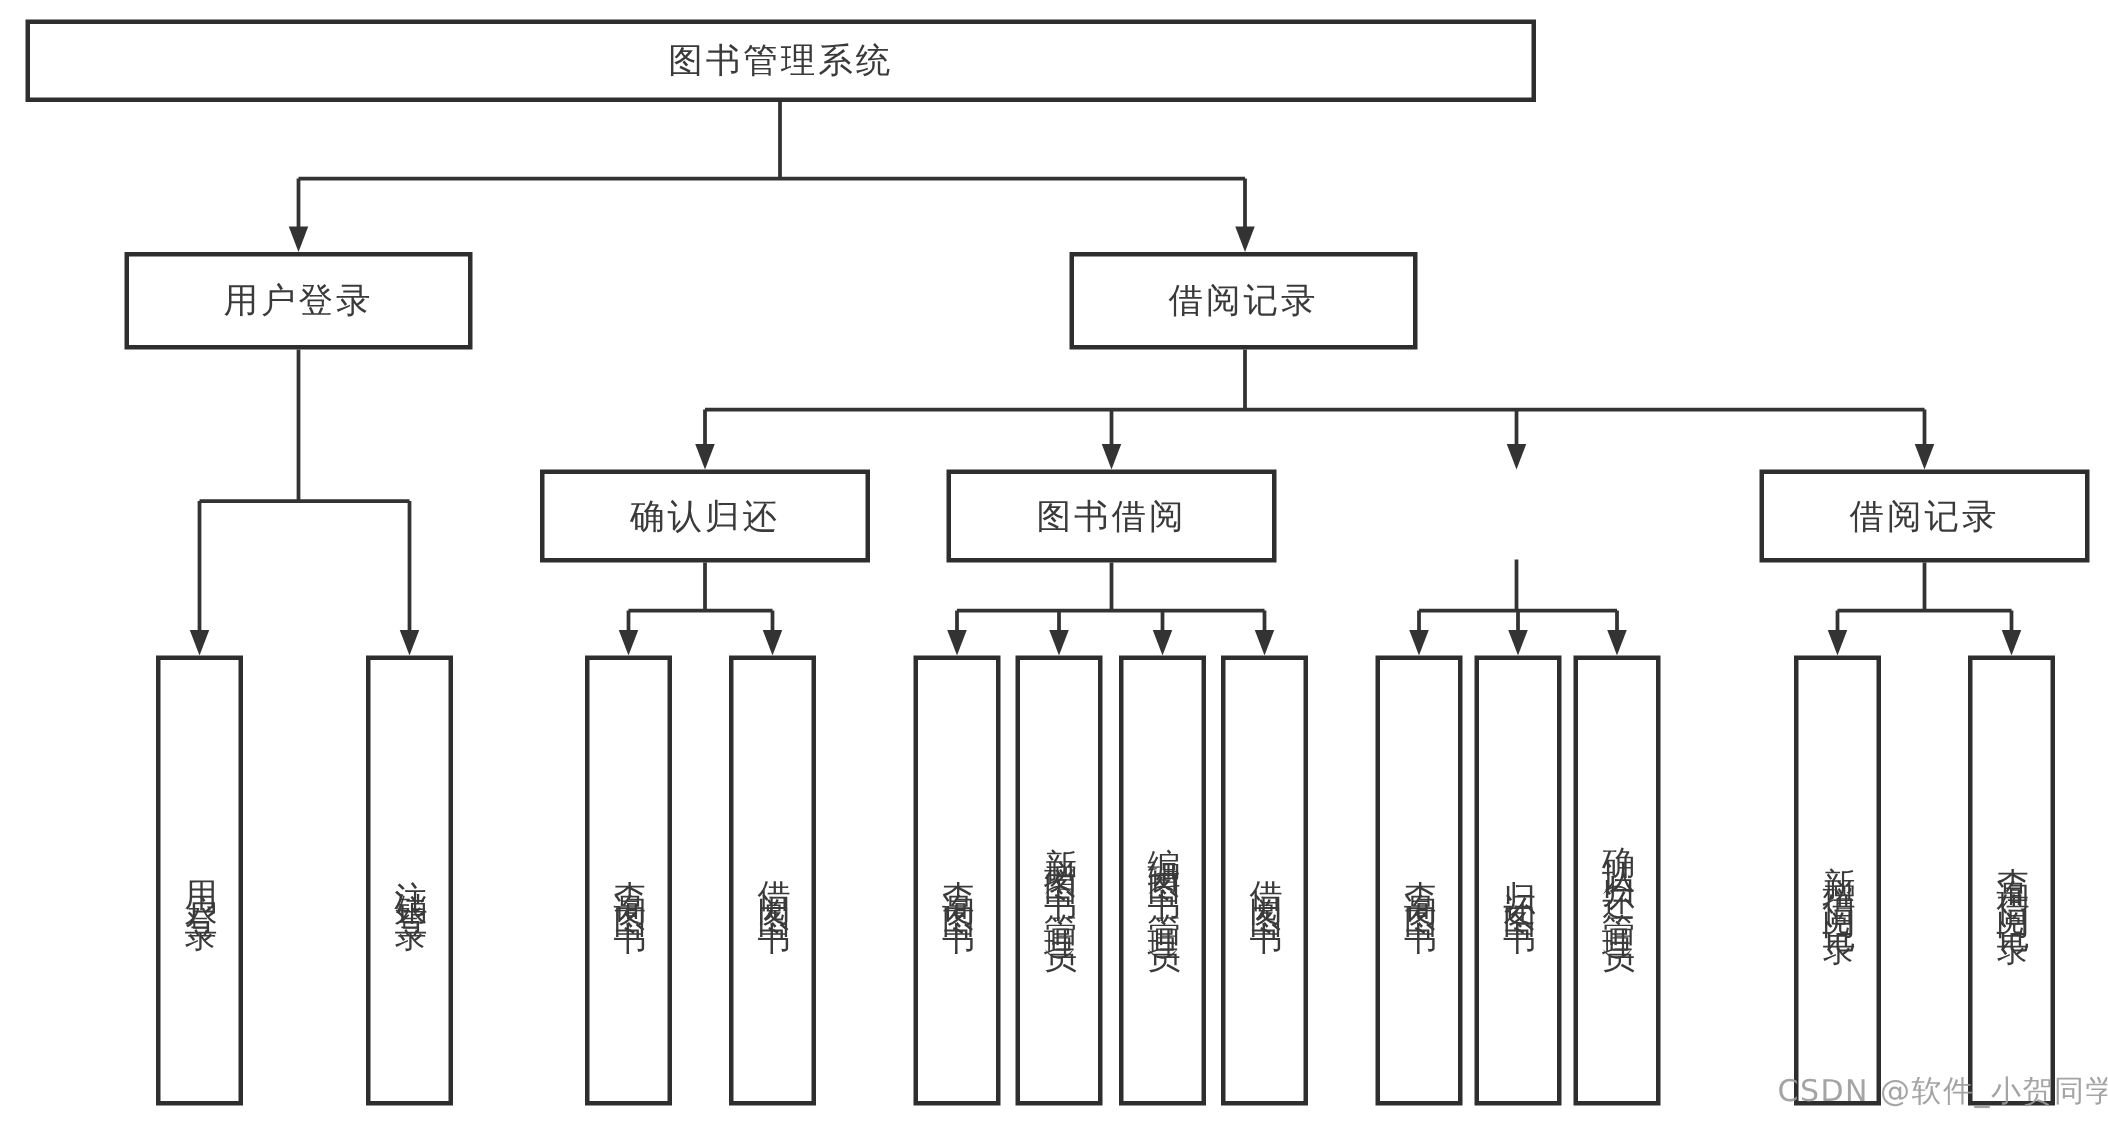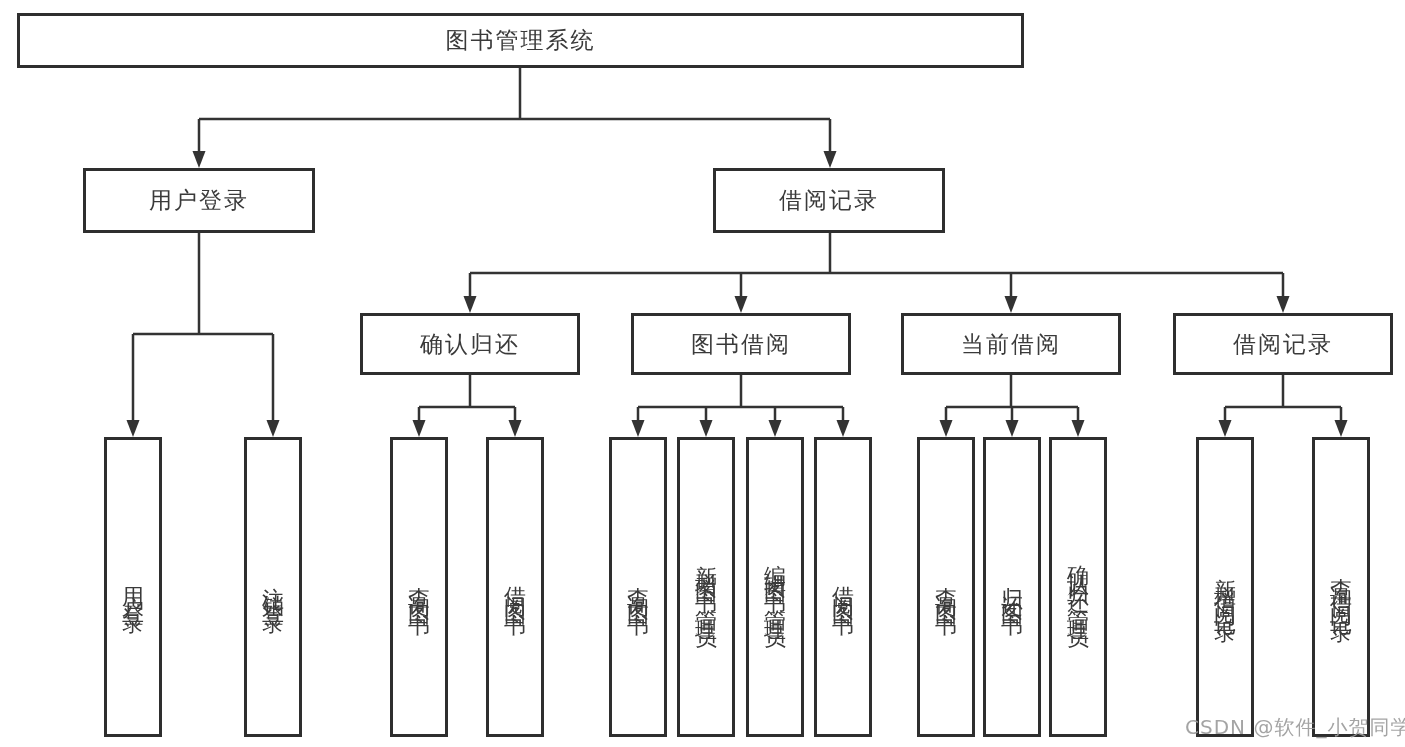--- a/index.html
+++ b/index.html
@@ -90,21 +90,20 @@
     </g>
   </svg>
 
   <div class="node h-node" style="left:17px; top:13px; width:1007px; height:55px;">图书管理系统</div>
 
   <div class="node h-node" style="left:83px; top:168px; width:232px; height:65px;">用户登录</div>
   <div class="node h-node" style="left:713px; top:168px; width:232px; height:65px;">借阅记录</div>
 
   <div class="node h-node" style="left:360px; top:313px; width:220px; height:62px;">确认归还</div>
   <div class="node h-node" style="left:631px; top:313px; width:220px; height:62px;">图书借阅</div>
-  <div class="node h-node" style="left:901px; top:313px; width:220px; height:62px;">当前借阅</div>
   <div class="node h-node" style="left:1173px; top:313px; width:220px; height:62px;">借阅记录</div>
 
   <div class="node v-node" style="left:104px; top:437px; width:58px; height:300px;">用户登录</div>
   <div class="node v-node" style="left:244px; top:437px; width:58px; height:300px;">注销登录</div>
 
   <div class="node v-node" style="left:390px; top:437px; width:58px; height:300px;">查询图书</div>
   <div class="node v-node" style="left:486px; top:437px; width:58px; height:300px;">借阅图书</div>
 
   <div class="node v-node" style="left:609px; top:437px; width:58px; height:300px;">查询图书</div>
   <div class="node v-node" style="left:677px; top:437px; width:58px; height:300px;">新增图书（管理员）</div>

